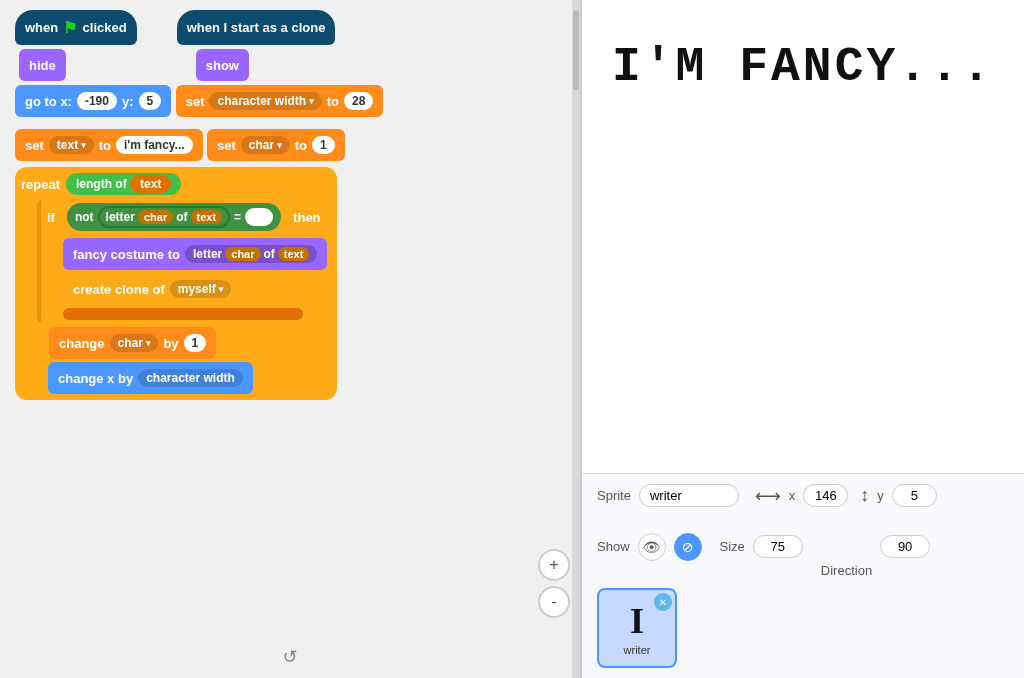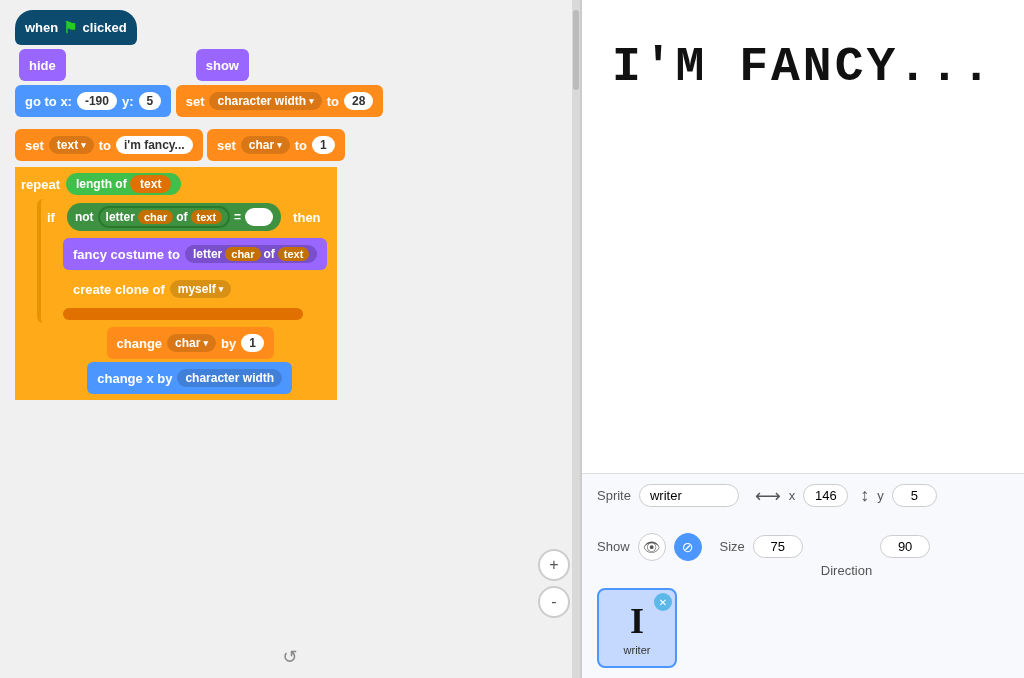--- a/index.html
+++ b/index.html
@@ -286,20 +286,23 @@
 
 <div class="code-panel">
 
   
   <div style="display:flex; gap:40px; margin-bottom:4px;">
     <div class="block block-hat block-event">
       <span>when</span>
       <span style="color:#22cc22; font-size:16px;">⚑</span>
       <span>clicked</span>
     </div>
+    <div class="block block-hat block-event">
+      <span>when I start as a clone</span>
+    </div>
   </div>
 
   
   <div style="display:flex; gap:130px; margin-bottom:4px; margin-left:4px;">
     <div class="block block-looks">
       <span>hide</span>
     </div>
     <div class="block block-looks">
       <span>show</span>
     </div>
@@ -340,21 +343,21 @@
     <span>set</span>
     <span class="field">
       <span>char</span>
       <span class="dropdown-arrow">▾</span>
     </span>
     <span>to</span>
     <span class="field-white">1</span>
   </div>
 
   
-  <div style="background:#ffab19; border-radius:0; padding:6px 6px 6px 6px; margin-bottom:4px; display:inline-block; min-width:280px;text-align:center;">
+  <div style="background:#ffab19; border-radius:12px; padding:6px 6px 6px 6px; margin-bottom:4px; display:inline-block; min-width:280px;">
     
     <div style="display:flex; align-items:center; gap:6px; color:white; font-size:13px; font-weight:600; margin-bottom:4px;">
       <span>repeat</span>
       <span class="field-oval-green">
         <span>length of</span>
         &nbsp;
         <span class="field-oval-orange">text</span>
       </span>
     </div>
 

